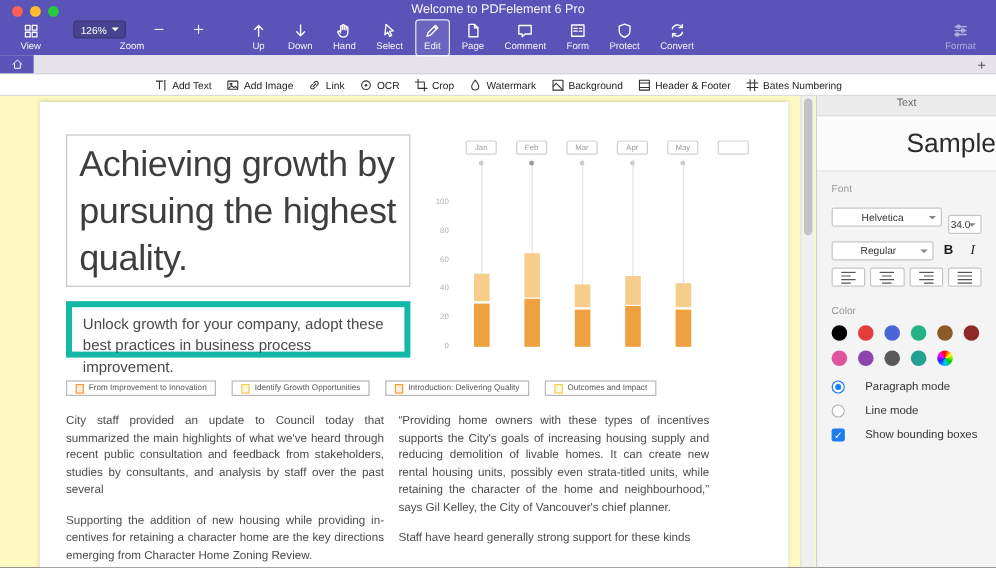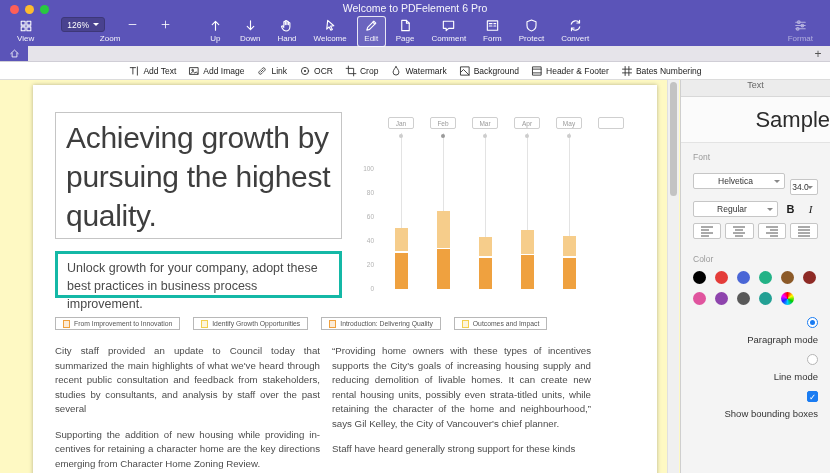--- a/index.html
+++ b/index.html
@@ -45,21 +45,21 @@
   .et-ic{display:flex;align-items:center;color:#333;}
 
   
   .main{display:flex;height:393px;}
   .canvas{position:relative;width:680px;height:100%;background:#fef9c3;overflow:hidden;padding-left:16px;}
   .page{position:absolute;left:33px;top:5px;width:624px;height:540px;background:#fff;box-shadow:0 0 4px rgba(0,0,0,.28);}
   .scrollbar{position:absolute;right:1px;top:0;width:12px;height:100%;background:#f0f0f0;border-left:1px solid #e0e0e0;cursor:pointer;}
   .thumb{position:absolute;left:2px;top:2px;width:7px;height:114px;background:#c3c3c3;border-radius:4px;cursor:grab;}
 
   .heading-box{position:absolute;left:22px;top:27px;width:287px;height:127px;border:1px solid #c5c5c5;padding:5px 10px;font-size:30px;line-height:1.3;color:#3e3e3e;letter-spacing:-.3px;cursor:text;}
-  .sub-box{position:absolute;left:22px;top:166px;width:287px;height:47px;border:3px solid #14b8a6;padding:5px 9px;font-size:12.5px;line-height:1.45;color:#4a4a4a;cursor:text;}
+  .sub-box{position:absolute;left:22px;top:166px;width:287px;height:47px;border:5px solid #14b8a6;padding:5px 9px;font-size:12.5px;line-height:1.45;color:#4a4a4a;cursor:text;}
 
   .chart{position:absolute;left:315px;top:32px;width:285px;height:215px;}
   .ytick{position:absolute;left:0;width:26px;text-align:right;font-size:6.5px;color:#b2b2b2;line-height:8px;}
   .mbox{position:absolute;top:0;width:26px;height:12px;border:1px solid #cfcfcf;border-radius:2px;font-size:6.5px;color:#9a9a9a;display:flex;align-items:center;justify-content:center;background:#fff;}
   .vline{position:absolute;width:1px;background:#e3e3e3;}
   .dot{position:absolute;width:4px;height:4px;border-radius:50%;background:#cdcdcd;}
   .dot.active{background:#9a9a9a;}
   .bar{position:absolute;width:13px;}
 
   .tags{position:absolute;left:22px;top:232px;display:flex;gap:13px;}
@@ -84,21 +84,21 @@
   .bi-btn{width:15px;text-align:center;font-size:11px;color:#1b1b1b;cursor:pointer;}
   .bi-btn.bold{font-weight:bold;}
   .bi-btn.italic{font-style:italic;font-family:"Liberation Serif",serif;}
   .align-row{gap:4px;}
   .align-btn{flex:1;height:16px;background:#fff;border:1px solid #c6c6c6;border-radius:2px;display:flex;align-items:center;justify-content:center;cursor:pointer;}
   .swatches{margin:2px 12px 0;}
   .sw-row{display:flex;gap:9px;margin-bottom:8px;}
   .swatch{width:13px;height:13px;border-radius:50%;cursor:pointer;display:inline-block;}
   .swatch.rainbow{background:conic-gradient(#f00,#ff0,#0c0,#0cf,#22f,#f0f,#f00);}
   .modes{margin:4px 12px;}
-  .mode-row{display:flex;align-items:flex-end;gap:6px;margin-bottom:9px;cursor:pointer;flex-direction:column;}
+  .mode-row{display:flex;align-items:center;gap:17px;margin-bottom:9px;cursor:pointer;}
   .radio{width:11px;height:11px;border-radius:50%;border:1px solid #b5b5b5;background:#fff;position:relative;flex:0 0 auto;}
   .radio.on{border-color:var(--accent,#1a7cf2);}
   .radio.on::after{content:"";position:absolute;left:2px;top:2px;width:5px;height:5px;border-radius:50%;background:var(--accent,#1a7cf2);}
   .checkbox{width:11px;height:11px;border-radius:2px;border:1px solid #b5b5b5;background:#fff;color:#fff;font-size:8.5px;line-height:10px;text-align:center;flex:0 0 auto;}
   .checkbox.on{background:var(--accent,#1a7cf2);border-color:var(--accent,#1a7cf2);}
   .mode-lb{font-size:9.5px;color:#333;}
 </style>
 </head>
 <body>
 
@@ -170,21 +170,21 @@
               </svg>
             </span>
             <span class="tb-lb">Hand</span>
           </div>
           <div class="tb-item">
             <span class="tb-ic">
               <svg viewBox="0 0 16 16" width="15" height="15" fill="none" stroke="currentColor" stroke-width="1.2" stroke-linecap="round" stroke-linejoin="round">
                 <path d="M5 2.5l6.5 5.8-3.4.4 1.9 3.5-1.6.9-1.9-3.6L4 11.8z"></path>
               </svg>
             </span>
-            <span class="tb-lb">Welcome</span>
+            <span class="tb-lb">Select</span>
           </div>
           <div class="tb-item active">
             <span class="tb-ic">
               <svg viewBox="0 0 16 16" width="15" height="15" fill="none" stroke="currentColor" stroke-width="1.2" stroke-linecap="round" stroke-linejoin="round">
                 <path d="M3 13l.9-3L10.5 3.4l2.1 2.1L6 12.1 3 13z"></path>
                 <path d="M9.4 4.5l2.1 2.1"></path>
               </svg>
             </span>
             <span class="tb-lb">Edit</span>
           </div>

